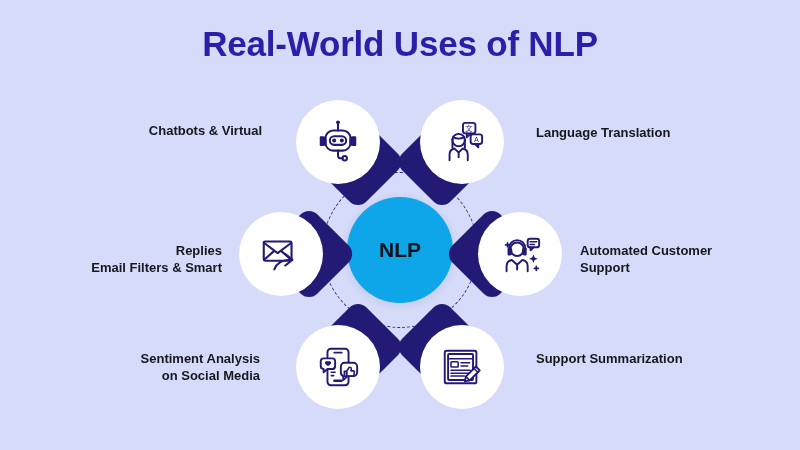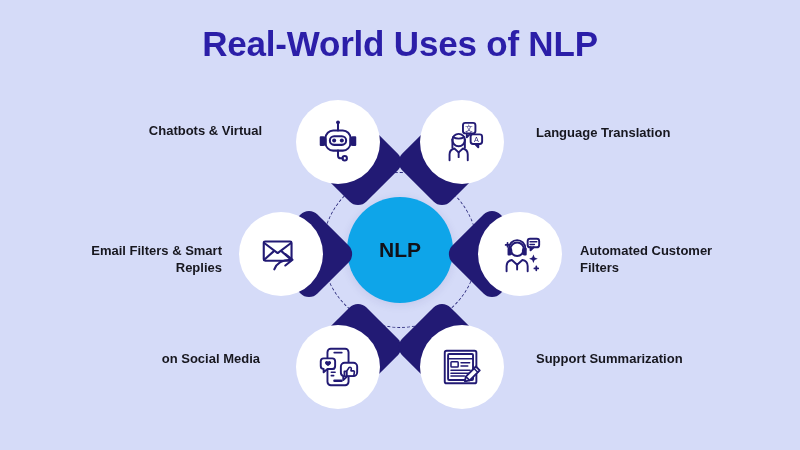--- a/index.html
+++ b/index.html
@@ -244,30 +244,31 @@
 
   <div class="label right-align" style="left:80px; top:122px; width:182px;">
     <div>Chatbots &amp; Virtual</div>
   </div>
 
   <div class="label left-align" style="left:536px; top:124px; width:220px;">
     <div>Language Translation</div>
   </div>
 
   <div class="label right-align" style="left:40px; top:242px; width:182px;">
+    <div>Replies</div>
     <div>Email Filters &amp; Smart</div>
-    <div>Replies</div>
   </div>
 
   <div class="label left-align" style="left:580px; top:242px; width:200px;">
     <div>Automated Customer</div>
-    <div>Filters</div>
+    <div>Support</div>
   </div>
 
   <div class="label right-align" style="left:78px; top:350px; width:182px;">
+    <div>Sentiment Analysis</div>
     <div>on Social Media</div>
   </div>
 
   <div class="label left-align" style="left:536px; top:350px; width:210px;">
     <div>Support Summarization</div>
   </div>
 
 </div>
 
 </body></html>

